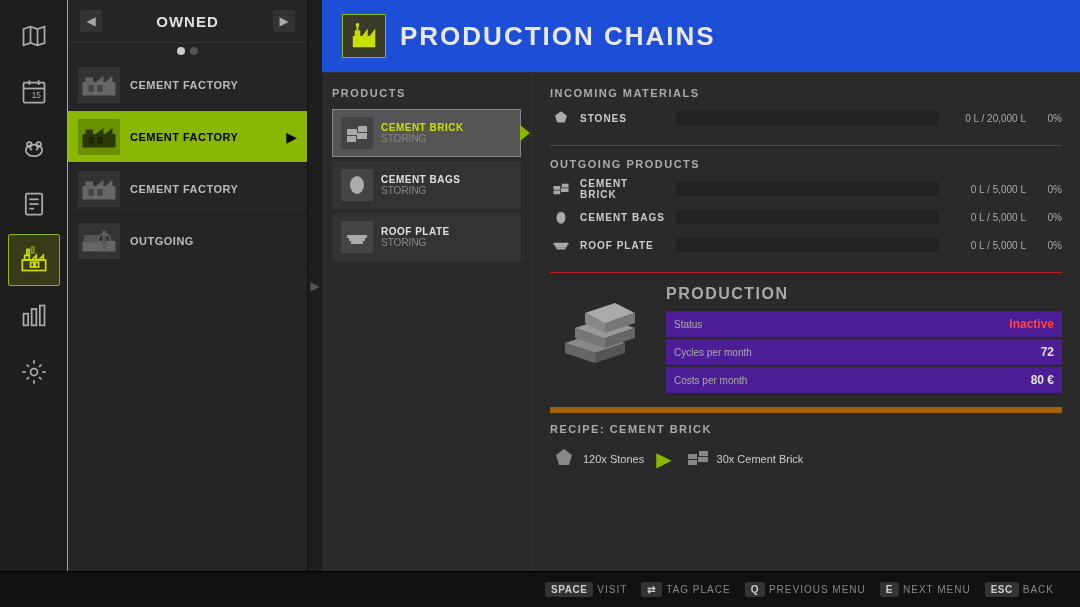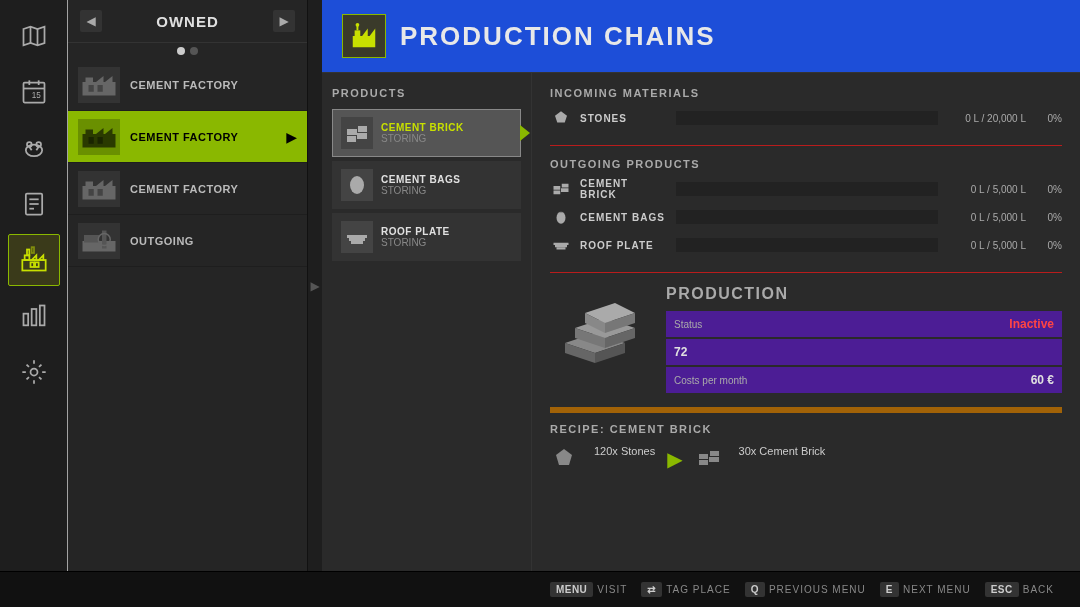--- a/index.html
+++ b/index.html
@@ -410,22 +410,22 @@
       letter-spacing: 1.5px;
       margin-bottom: 10px;
     }
     .recipe-flow {
       display: flex;
       align-items: center;
       gap: 12px;
     }
     .recipe-item {
       display: flex;
-      align-items: flex-start;
-      gap: 16px;
+      align-items: center;
+      gap: 5px;
     }
     .recipe-icon {
       width: 28px;
       height: 28px;
       display: flex;
       align-items: center;
       justify-content: center;
     }
     .recipe-icon svg {
       width: 24px;
@@ -774,25 +774,26 @@
             </svg>
           </div>
           <div class="production-info">
             <div class="production-title">PRODUCTION</div>
             <div class="production-table">
               <div class="production-row">
                 <span class="production-key">Status</span>
                 <span class="production-val inactive">Inactive</span>
               </div>
               <div class="production-row">
+                <span class="production-key">Cycles per month</span>
                 <span class="production-val">72</span>
               </div>
               <div class="production-row">
                 <span class="production-key">Costs per month</span>
-                <span class="production-val">60 €</span>
+                <span class="production-val">80 €</span>
               </div>
             </div>
           </div>
         </div>
 
         <div class="recipe-section">
           <div class="recipe-title">RECIPE: CEMENT BRICK</div>
           <div class="recipe-flow">
             <div class="recipe-item">
               <div class="recipe-icon">
@@ -815,21 +816,21 @@
               <span class="recipe-text">30x Cement Brick</span>
             </div>
           </div>
         </div>
       </div>
     </div>
   </div>
 </div>
 
 <div class="bottom-bar">
-  <span class="bottom-key">MENU</span>
+  <span class="bottom-key">SPACE</span>
   <span class="bottom-label">VISIT</span>
   <span class="bottom-key">⇄</span>
   <span class="bottom-label">TAG PLACE</span>
   <span class="bottom-key">Q</span>
   <span class="bottom-label">PREVIOUS MENU</span>
   <span class="bottom-key">E</span>
   <span class="bottom-label">NEXT MENU</span>
   <span class="bottom-key">ESC</span>
   <span class="bottom-label">BACK</span>
 </div>

